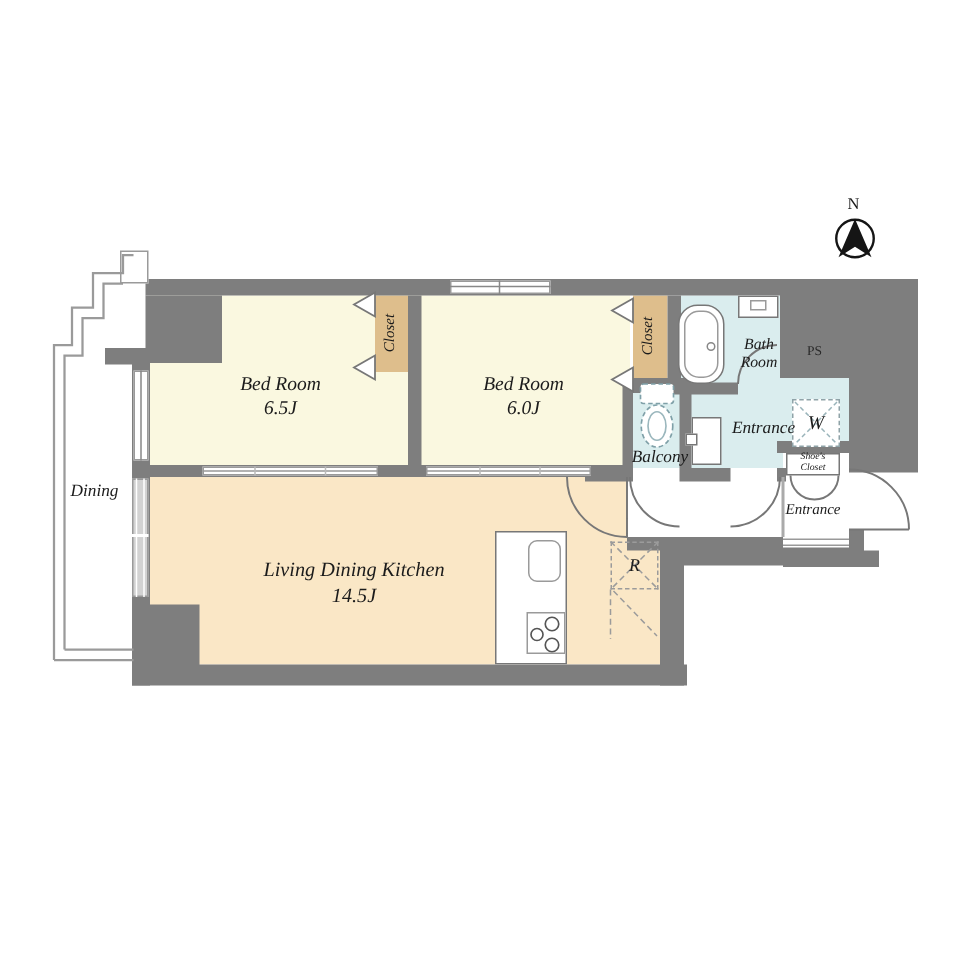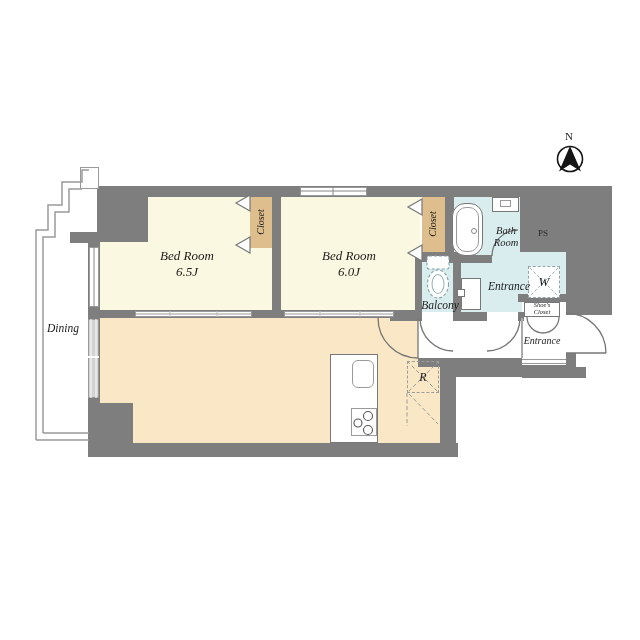--- a/index.html
+++ b/index.html
@@ -146,20 +146,22 @@
 
   <div class="label" style="left:187px;top:264px;font-size:13px;">
     <div>Bed Room</div>
     <div>6.5J</div>
   </div>
   <div class="label" style="left:349px;top:264px;font-size:13px;">
     <div>Bed Room</div>
     <div>6.0J</div>
   </div>
   <div class="label" style="left:236px;top:389px;font-size:13.5px;">
+    <div>Living Dining Kitchen</div>
+    <div>14.5J</div>
   </div>
   <div class="label rot" style="left:261px;top:222px;font-size:10px;">Closet</div>
   <div class="label rot" style="left:433px;top:224px;font-size:10px;">Closet</div>
   <div class="label" style="left:506px;top:237px;font-size:10.5px;line-height:1.15;">
     <div>Bath</div>
     <div>Room</div>
   </div>
   <div class="label" style="left:440px;top:305px;font-size:11.5px;">Balcony</div>
   <div class="label" style="left:509px;top:286px;font-size:11.5px;">Entrance</div>
   <div class="label" style="left:544px;top:282px;font-size:13px;">W</div>

